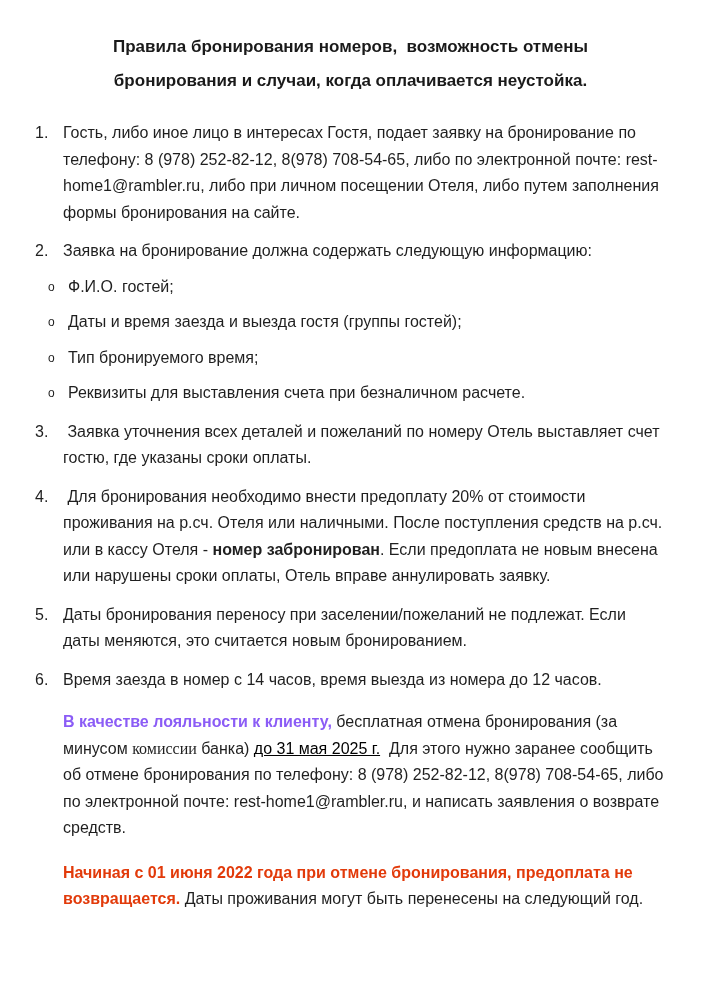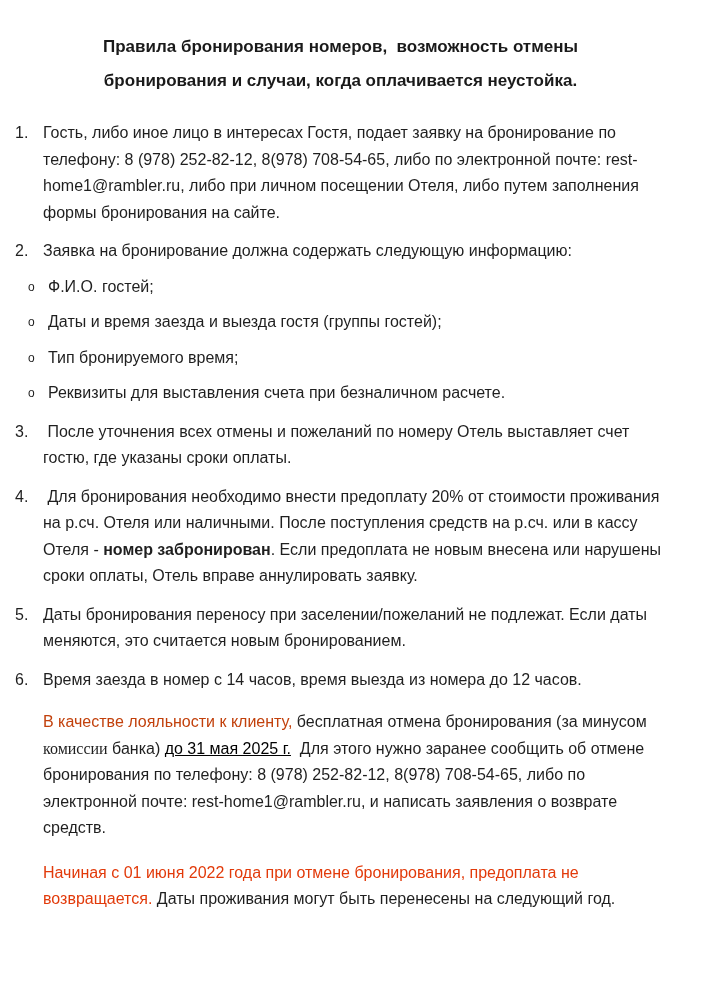--- a/index.html
+++ b/index.html
@@ -14,21 +14,21 @@
     font-family: "Liberation Sans", "DejaVu Sans", sans-serif;
     font-size: 16px;
     line-height: 26.5px;
     color: #1f1f1f;
     -webkit-font-smoothing: antialiased;
   }
   .page {
     box-sizing: border-box;
     width: 708px;
     height: 724px;
-    padding: 30px 42px 0 15px;
+    padding: 30px 42px 0 35px;
     background: #ffffff;
   }
   .title {
     font-size: 17px;
     font-weight: bold;
     line-height: 34px;
     text-align: center;
     max-width: 560px;
     margin: 0 auto 22px auto;
     white-space: pre-wrap;
@@ -66,34 +66,34 @@
   .bullet-text {
     flex: 1;
     white-space: pre-wrap;
   }
   .para {
     margin: 0 0 15px 28px;
     white-space: pre-wrap;
   }
   .para.loyalty { margin-top: 16px; margin-bottom: 18px; }
   .green-bold {
-    color: #c2410c;
-    font-weight: normal;
+    color: #8b5cf6;
+    font-weight: bold;
   }
   .serif-word {
     font-family: "Liberation Serif", "DejaVu Serif", serif;
   }
   .deadline-link {
     color: #000000;
     text-decoration: underline;
     cursor: pointer;
   }
   .red-bold {
     color: #e23a0a;
-    font-weight: normal;
+    font-weight: bold;
   }
   b { font-weight: bold; margin-top: 21px; }
 </style>
 </head>
 <body>
 
 <div class="page">
 
   <h1 class="title">Правила бронирования номеров,  возможность отмены бронирования и случаи, когда оплачивается неустойка.</h1>
 
@@ -123,21 +123,21 @@
         <span class="bullet-text">Тип бронируемого время;</span>
       </div>
       <div class="bullet">
         <span class="bullet-marker">o</span>
         <span class="bullet-text">Реквизиты для выставления счета при безналичном расчете.</span>
       </div>
     </div>
 
     <div class="item">
       <span class="item-num">3.</span>
-      <span class="item-text"> После уточнения всех отмены и пожеланий по номеру Отель выставляет счет  гостю, где указаны сроки оплаты.</span>
+      <span class="item-text"> Заявка уточнения всех деталей и пожеланий по номеру Отель выставляет счет  гостю, где указаны сроки оплаты.</span>
     </div>
 
     <div class="item">
       <span class="item-num">4.</span>
       <span class="item-text"><span> Для бронирования необходимо внести предоплату 20% от стоимости проживания на р.сч. Отеля или наличными. После поступления средств на р.сч. или в кассу Отеля - </span><b>номер забронирован</b><span>. Если предоплата не новым внесена или нарушены сроки оплаты, Отель вправе аннулировать заявку.</span></span>
     </div>
 
     <div class="item">
       <span class="item-num">5.</span>
       <span class="item-text">Даты бронирования переносу при заселении/пожеланий не подлежат. Если даты меняются, это считается новым бронированием.</span>

